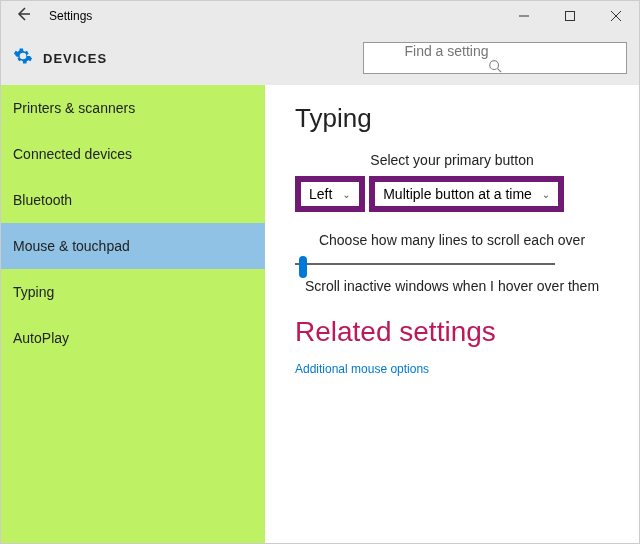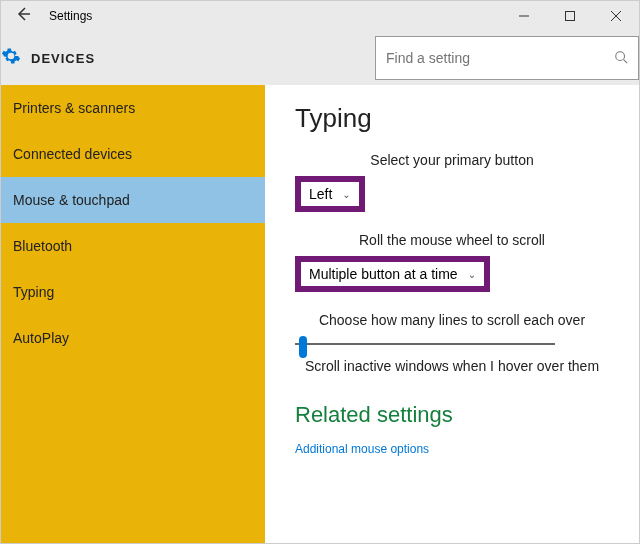--- a/index.html
+++ b/index.html
@@ -2,44 +2,44 @@
 <html><head>
 <meta charset="utf-8">
 <style>
   * { box-sizing: border-box; margin: 0; padding: 0; font-family: "Segoe UI", Tahoma, sans-serif; }
   body { width: 640px; height: 544px; background: #fff; overflow: hidden; border: 1px solid #ccc; }
   .titlebar { height: 30px; background: #eaeaea; display: flex; align-items: center; }
   .titlebar .back { width: 44px; text-align: center; font-size: 16px; color: #333; }
   .titlebar .title { font-size: 12px; color: #000000; margin-left: 4px; }
   .titlebar .spacer { flex: 1; }
   .winbtn { width: 46px; height: 30px; display: flex; align-items: center; justify-content: center; font-size: 11px; color: #333; }
-  .header { height: 54px; background: #eaeaea; display: flex; align-items: center; padding: 0 0; }
+  .header { height: 54px; background: #eaeaea; display: flex; align-items: center; padding: 0 12px; }
   .header .gear { color: #0078d7; margin-right: 10px; }
   .header .section { font-weight: 600; font-size: 13px; letter-spacing: 1px; color: #222; }
-  .search { margin-left: auto; width: 264px; height: 44px; border: 1px solid #999; background: #fff; display: flex; align-items: center; padding: 0 10px; }
+  .search { margin-left: auto; width: 264px; height: 32px; border: 1px solid #999; background: #fff; display: flex; align-items: center; padding: 0 10px; flex-direction: column; }
   .search input { border: none; outline: none; flex: 1; font-size: 14px; color: #333; background: transparent; }
   .search .sicon { color: #666; font-size: 14px; }
   .body { display: flex; height: calc(544px - 30px - 54px); }
-  .sidebar { width: 264px; background: #eab308; border-right: 0; }
+  .sidebar { width: 264px; background: #bef264; border-right: 0; }
   .side-item { height: 46px; display: flex; align-items: center; padding-left: 12px; font-size: 14px; color: #222; cursor: default; }
   .side-item.active { background: #8fc2e5; }
   .content { flex: 1; padding: 18px 30px 10px 30px; overflow: hidden; }
   h1.page-title { font-weight: 400; font-size: 26px; color: #222; margin-bottom: 18px; }
   .label { font-size: 14px; color: #222; margin-bottom: 8px; text-align: center; }
   .dropdown { display: inline-flex; align-items: center; border: 6px solid #701a75; padding: 4px 8px; font-size: 14px; margin-bottom: 20px; background: #fff; }
   .dropdown .chev { margin-left: 10px; font-size: 10px; color: #555; }
   .slider-wrap { position: relative; margin-bottom: 20px; }
   .slider-track { height: 2px; background: #666; width: 260px; position: relative; top: 7px; }
   .slider-thumb { position: absolute; left: 4px; top: 0; width: 8px; height: 22px; background: #0078d7; border-radius: 4px; }
   .toggle-row { display: flex; align-items: center; margin-bottom: 6px; }
   .toggle { width: 40px; height: 18px; border: 2px solid #222; border-radius: 10px; position: relative; margin-right: 10px; }
   .toggle .knob { width: 10px; height: 10px; background: #222; border-radius: 50%; position: absolute; left: 2px; top: 2px; }
   .toggle-state { font-size: 14px; }
   .cursor { position: absolute; margin-left: 8px; margin-top: 18px; }
-  h2.related { font-weight: 400; font-size: 22px; margin-top: 28px; margin-bottom: 14px; color: #15803d; }
+  h2.related { font-weight: 400; font-size: 28px; margin-top: 22px; margin-bottom: 14px; color: #be185d; }
   .link { color: #0078d7; font-size: 12px; }
 </style>
 </head>
 <body>
 
 <div class="titlebar">
   <div class="back">
     <svg width="16" height="16" viewBox="0 0 16 16">
         <path d="M10 2 L4 8 L10 14" stroke="#333" stroke-width="1.5" fill="none"></path>
         <path d="M4 8 H15" stroke="#333" stroke-width="1.5"></path>
@@ -84,44 +84,43 @@
 </div>
 
 <div class="body">
   <div class="sidebar">
     <div class="side-item">
         <span>Printers &amp; scanners</span>
       </div>
     <div class="side-item">
         <span>Connected devices</span>
       </div>
+    <div class="side-item">
+        <span>Bluetooth</span>
+      </div>
     <div class="side-item active">
         <span>Mouse &amp; touchpad</span>
-      </div>
-    <div class="side-item">
-        <span>Bluetooth</span>
       </div>
     <div class="side-item">
         <span>Typing</span>
       </div>
     <div class="side-item">
         <span>AutoPlay</span>
       </div>
   </div>
 
   <div class="content">
     <h1 class="page-title">Typing</h1>
 
     <div class="label">Select your primary button</div>
     <div class="dropdown">
       <span>Left</span>
       <span class="chev">⌄</span>
     </div>
 
-    <div class="label">Roll the mouse wheel to scroll</div>
     <div class="dropdown">
       <span>Multiple button at a time</span>
       <span class="chev">⌄</span>
     </div>
 
     <div class="label">Choose how many lines to scroll each over</div>
     <div class="slider-wrap">
       <div class="slider-track"></div>
       <div class="slider-thumb"></div>
     </div>

